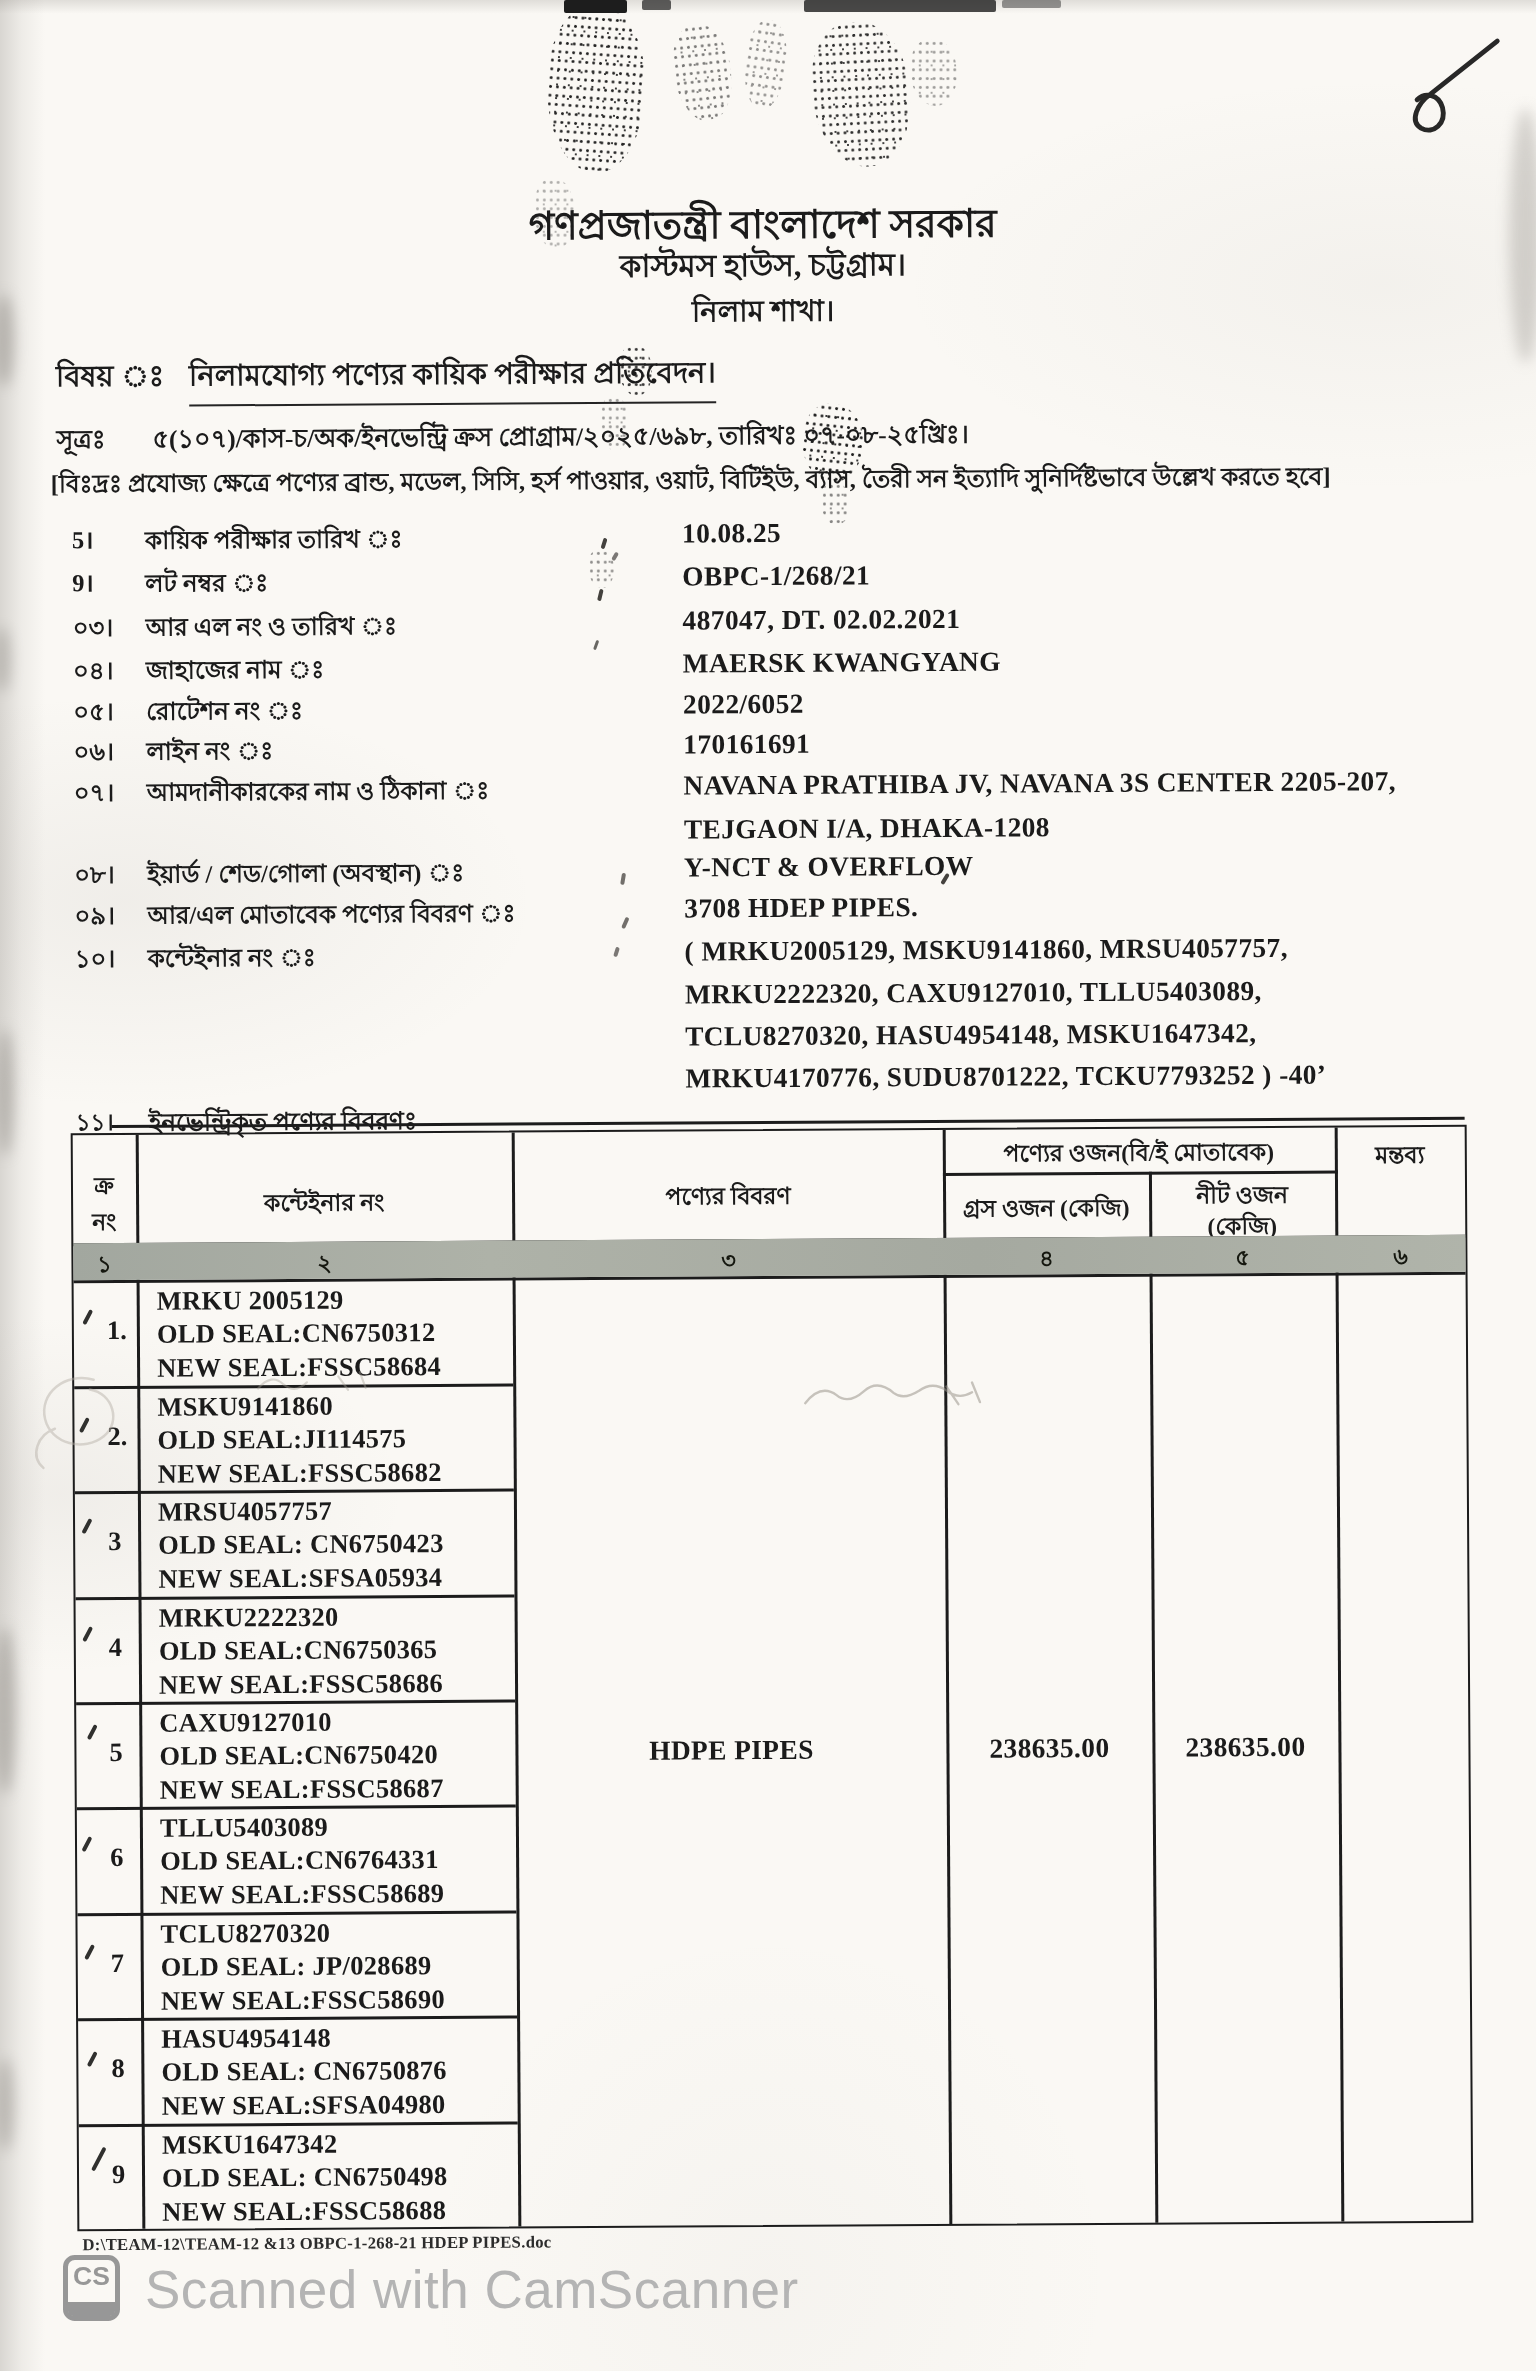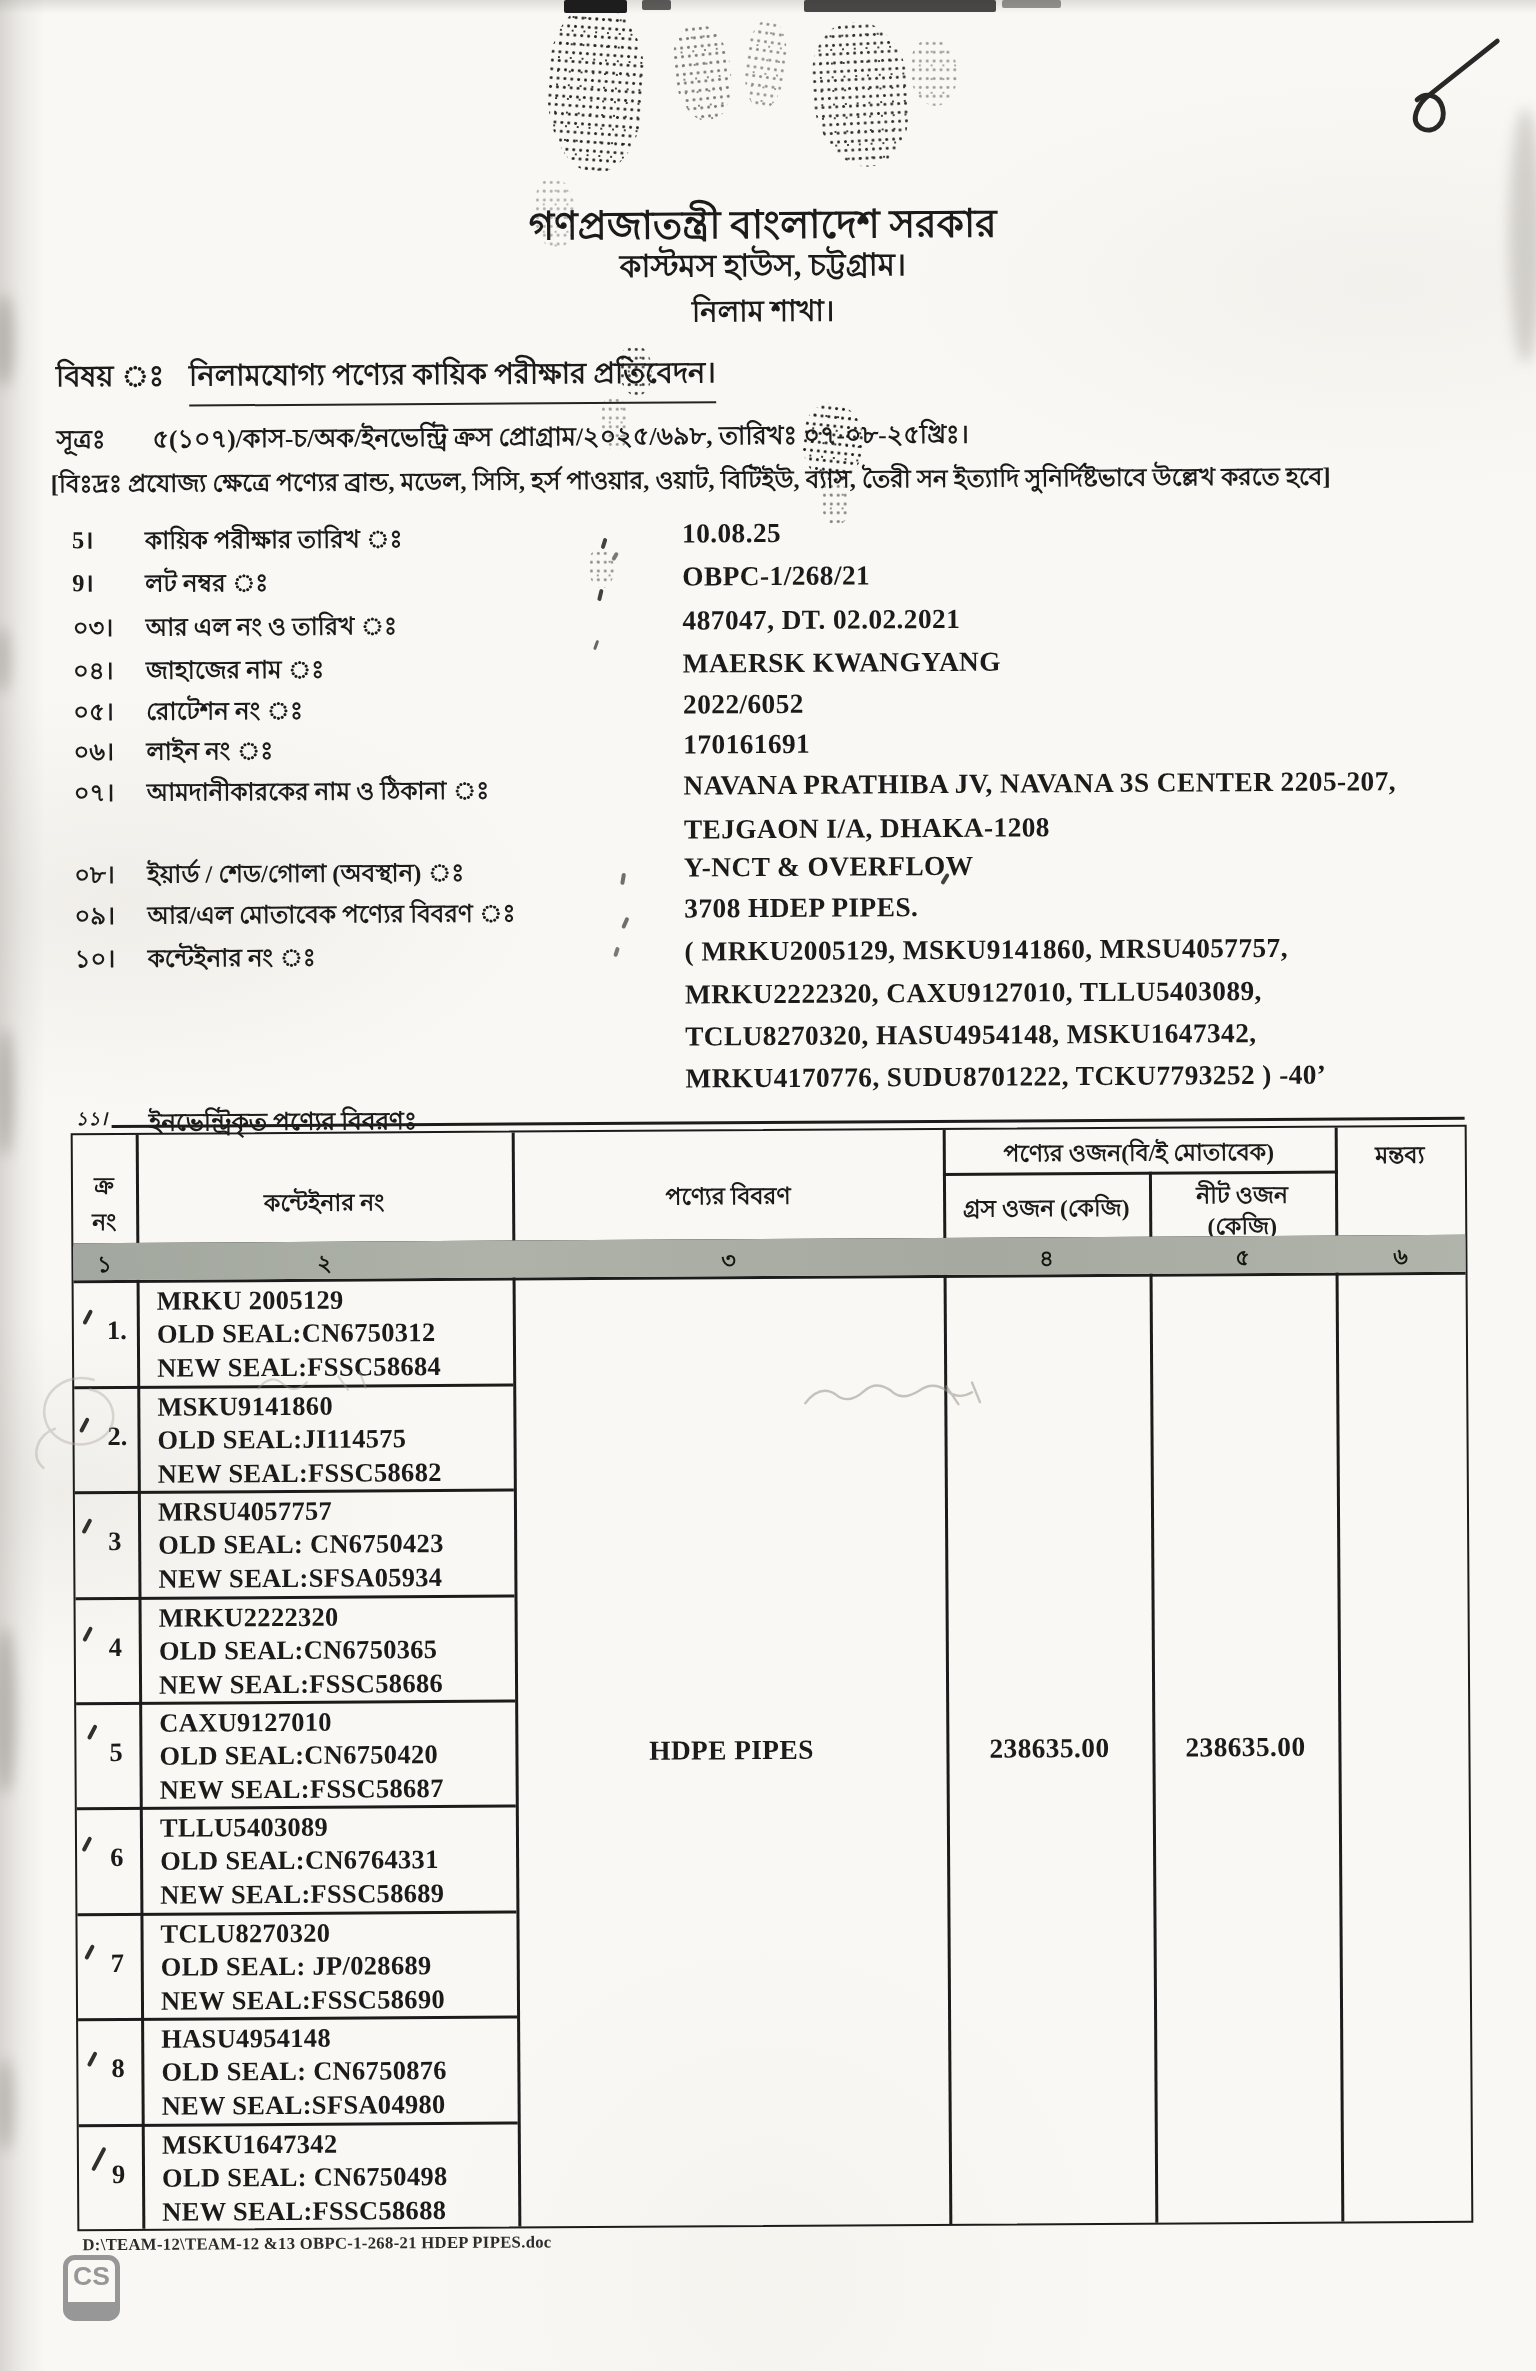--- a/index.html
+++ b/index.html
@@ -29,21 +29,21 @@
   .ref-label{left:61px;top:416px;font-size:25.5px;}
   .ref-text{left:157px;top:416px;font-size:25.5px;}
   .note-text{left:55px;top:461px;font-size:24.5px;}
   
   .item{position:absolute;left:0;width:1537px;height:43px;}
   .ino{position:absolute;left:76px;font-size:24.5px;}
   .ilabel{position:absolute;left:149px;font-size:24.5px;}
   .ival{position:absolute;left:686px;font-size:27.4px;white-space:nowrap;}
   .ival2{position:absolute;font-size:27.4px;white-space:nowrap;}
   
-  .sec-no{left:76px;top:1100px;font-size:19px;font-style:italic;}
+  .sec-no{left:76px;top:1100px;font-size:23px;}
   .sec-label{left:149px;top:1100px;font-size:24.5px;}
   
   .tbl{position:absolute;left:71px;top:1129px;width:1392px;height:1094px;border:2.9px solid #1c1c1c;}
   .line{position:absolute;background:#1c1c1c;}
   .tcell{position:absolute;font-size:23.5px;white-space:nowrap;transform:translateX(-50%);}
   .numrow{position:absolute;left:0;top:108px;width:1392px;height:37px;background:linear-gradient(90deg,#a2a79f,#aeb2a8 30%,#a5a9a0 65%,#b0b4aa);}
   .numcell{position:absolute;top:3.9px;font-size:22.5px;font-weight:700;transform:translateX(-50%);color:#15170f;}
   .trow{position:absolute;left:0;width:439px;height:105px;}
   .tsl{position:absolute;left:33px;top:35px;font-size:26.5px;font-weight:600;}
   .tline{position:absolute;left:83px;font-size:26.5px;white-space:nowrap;letter-spacing:0.3px;font-weight:600;}
@@ -297,15 +297,16 @@
       </svg>
     </div>
 
     <div class="abs fpath">D:\TEAM-12\TEAM-12 &amp;13 OBPC-1-268-21 HDEP PIPES.doc</div>
   </div>
 
   <div class="cs-logo">
     <div class="cstext">CS</div>
     <div class="csbar"></div>
   </div>
+  <div class="abs wmark">Scanned with CamScanner</div>
 
 </div>
 
 
 </body></html>

